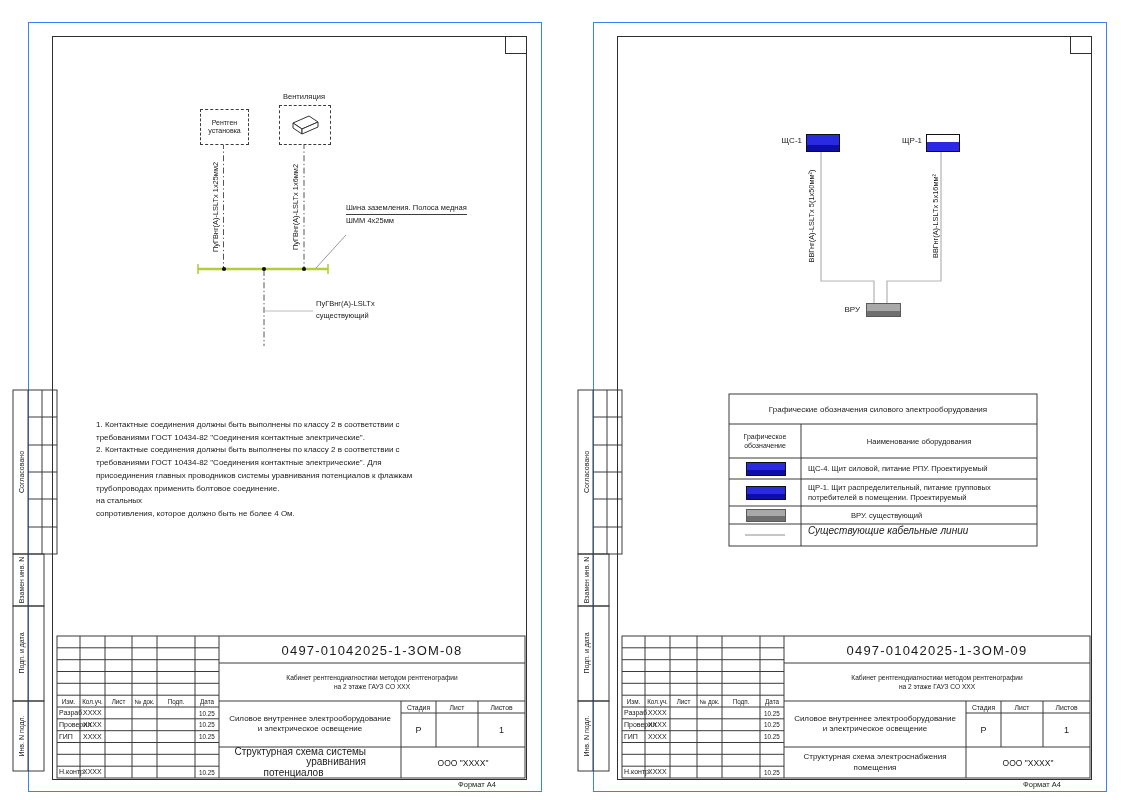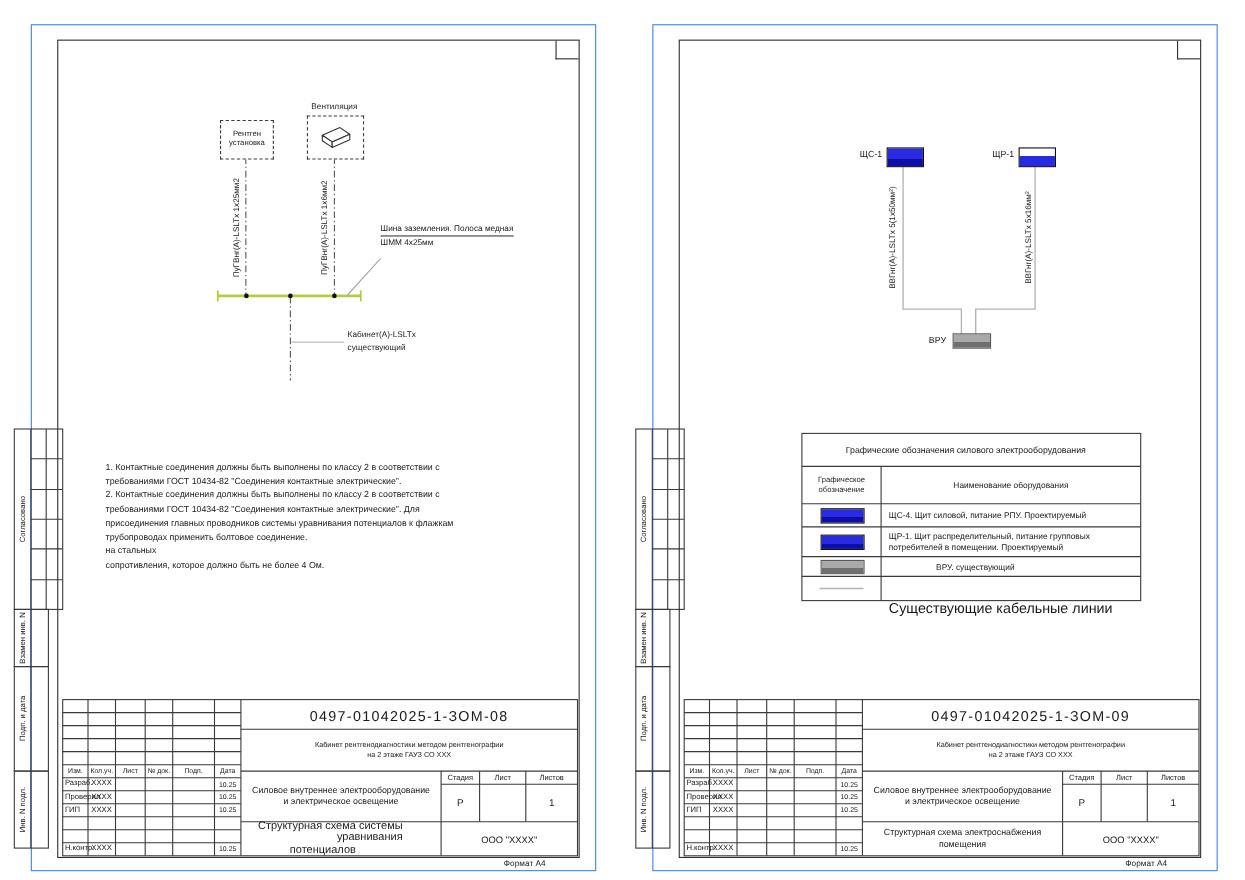--- a/index.html
+++ b/index.html
@@ -86,21 +86,21 @@
         </g>
       </svg>
     </div>
     <div class="vtext" style="left:186px;top:184px;font-size:7.4px;">ПуГВнг(А)-LSLTx 1х25мм2</div>
     <div class="vtext" style="left:266px;top:184px;font-size:7.4px;">ПуГВнг(А)-LSLTx 1х6мм2</div>
     <div class="t" style="left:317px;top:179px;font-size:7.5px;line-height:11px;white-space:nowrap;">
       <div class="underl">Шина заземления. Полоса медная</div>
       <div>ШММ 4х25мм</div>
     </div>
     <div class="t" style="left:287px;top:275px;font-size:7.5px;line-height:11.5px;white-space:nowrap;">
-      <div>Кабинет(А)-LSLTx</div>
+      <div>ПуГВнг(А)-LSLTx</div>
       <div>существующий</div>
     </div>
 
     <div class="notes">
       <div>1. Контактные соединения должны быть выполнены по классу 2 в соответствии с</div>
       <div>требованиями ГОСТ 10434-82 "Соединения  контактные электрические".</div>
       <div>2. Контактные соединения должны быть выполнены по классу 2 в соответствии с</div>
       <div>требованиями ГОСТ 10434-82 "Соединения контактные электрические". Для</div>
       <div>присоединения главных проводников системы уравнивания потенциалов к флажкам</div>
       <div>трубопроводах применить болтовое соединение.</div>
@@ -213,21 +213,21 @@
     <div class="t c" style="left:207px;top:401px;width:236px;height:34px;font-size:7.6px;">Наименование оборудования</div>
     <div class="panel-solid" style="left:152px;top:439px;width:38px;height:12px;"></div>
     <div class="t" style="left:214px;top:441px;width:226px;font-size:7.6px;">ЩС-4. Щит силовой, питание РПУ. Проектируемый</div>
     <div class="panel-solid" style="left:152px;top:463px;width:38px;height:12px;"></div>
     <div class="t" style="left:214px;top:460px;width:226px;font-size:7.6px;line-height:10px;">
       <div>ЩР-1. Щит распределительный, питание групповых</div>
       <div>потребителей в помещении. Проектируемый</div>
     </div>
     <div class="panel-gray" style="left:152px;top:486px;width:38px;height:11px;"></div>
     <div class="t" style="left:214px;top:488px;width:226px;font-size:7.6px;padding-left:43px;">ВРУ. существующий</div>
-    <div class="t" style="left:214px;top:522px;width:226px;font-size:13px;">Существующие кабельные линии</div>
+    <div class="t" style="left:214px;top:502px;width:226px;font-size:10px;font-style:italic;">Существующие кабельные линии</div>
 
     <div class="tb">
       <div class="t c" style="left:162px;top:1px;width:306px;height:26px;font-size:13px;letter-spacing:1.2px;">0497-01042025-1-ЗОМ-09</div>
       <div class="t c col" style="left:162px;top:28px;width:306px;height:36px;font-size:6.6px;line-height:9px;">
         <div>Кабинет рентгенодиагностики методом рентгенографии</div>
         <div>на 2 этаже ГАУЗ СО ХХХ</div>
       </div>
       <div class="t c col" style="left:164px;top:66px;width:178px;height:44px;font-size:8px;line-height:10.5px;">
         <div>Силовое внутреннее электрооборудование</div>
         <div>и электрическое освещение</div>

